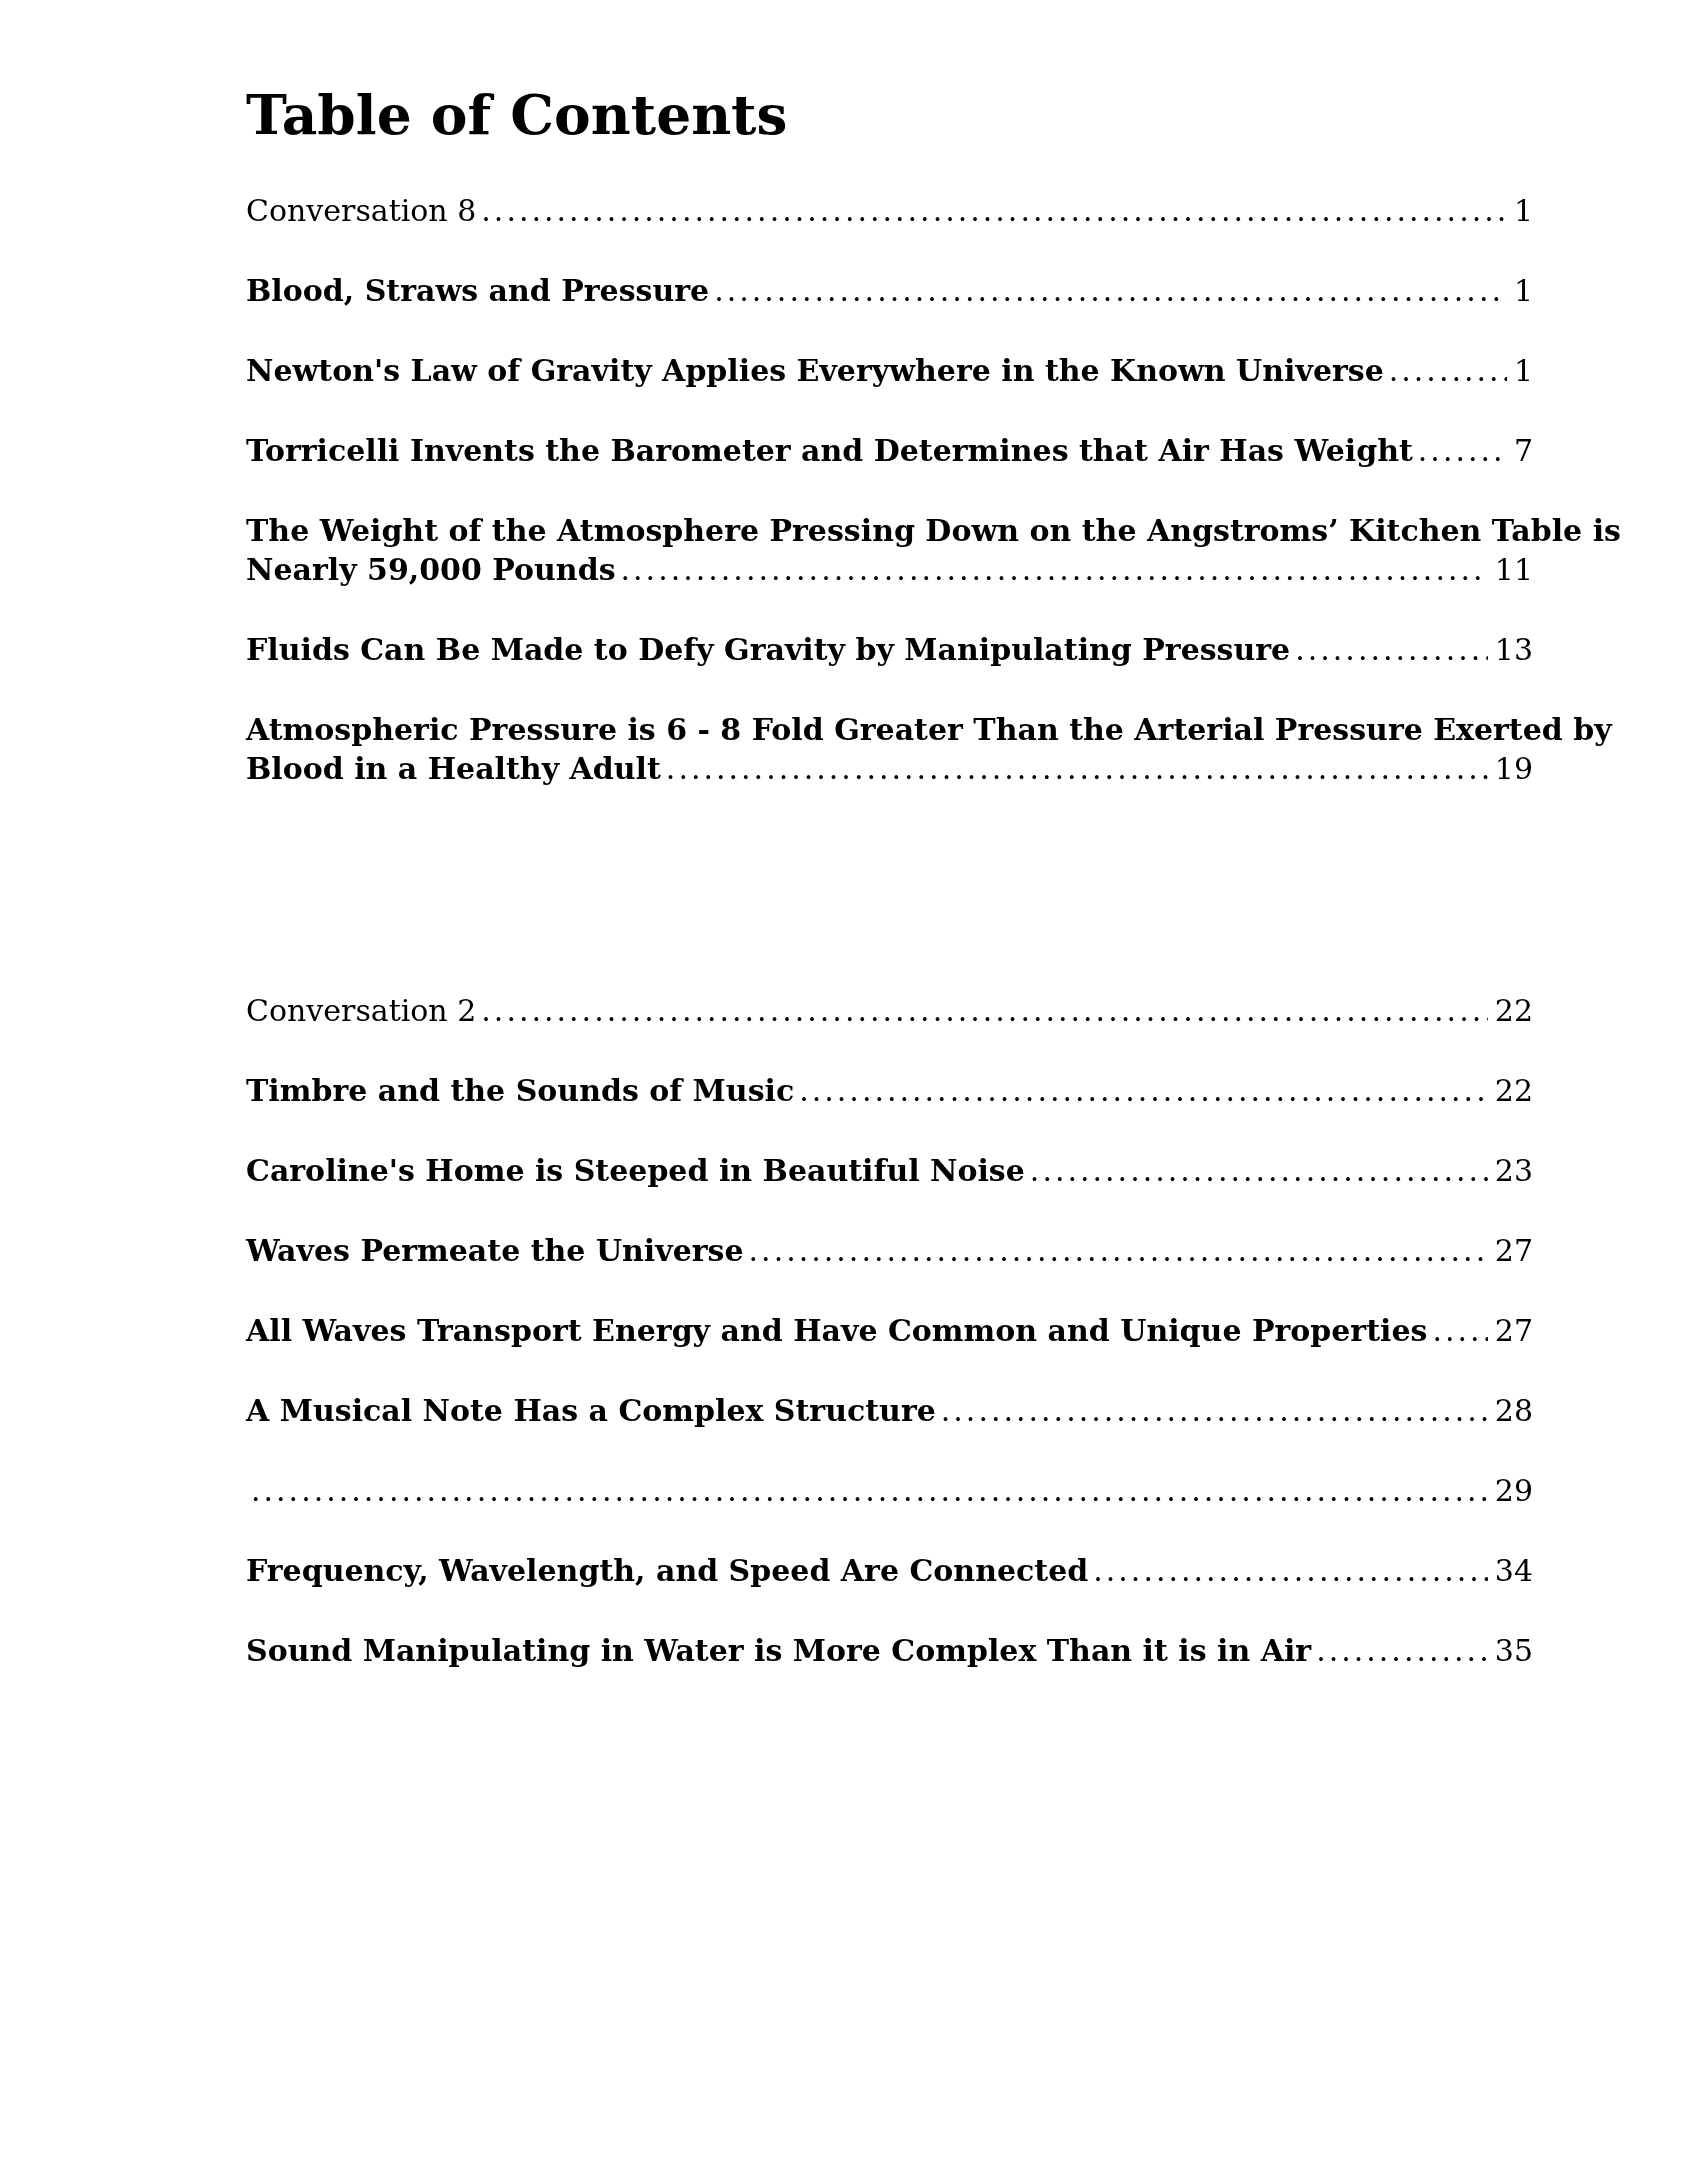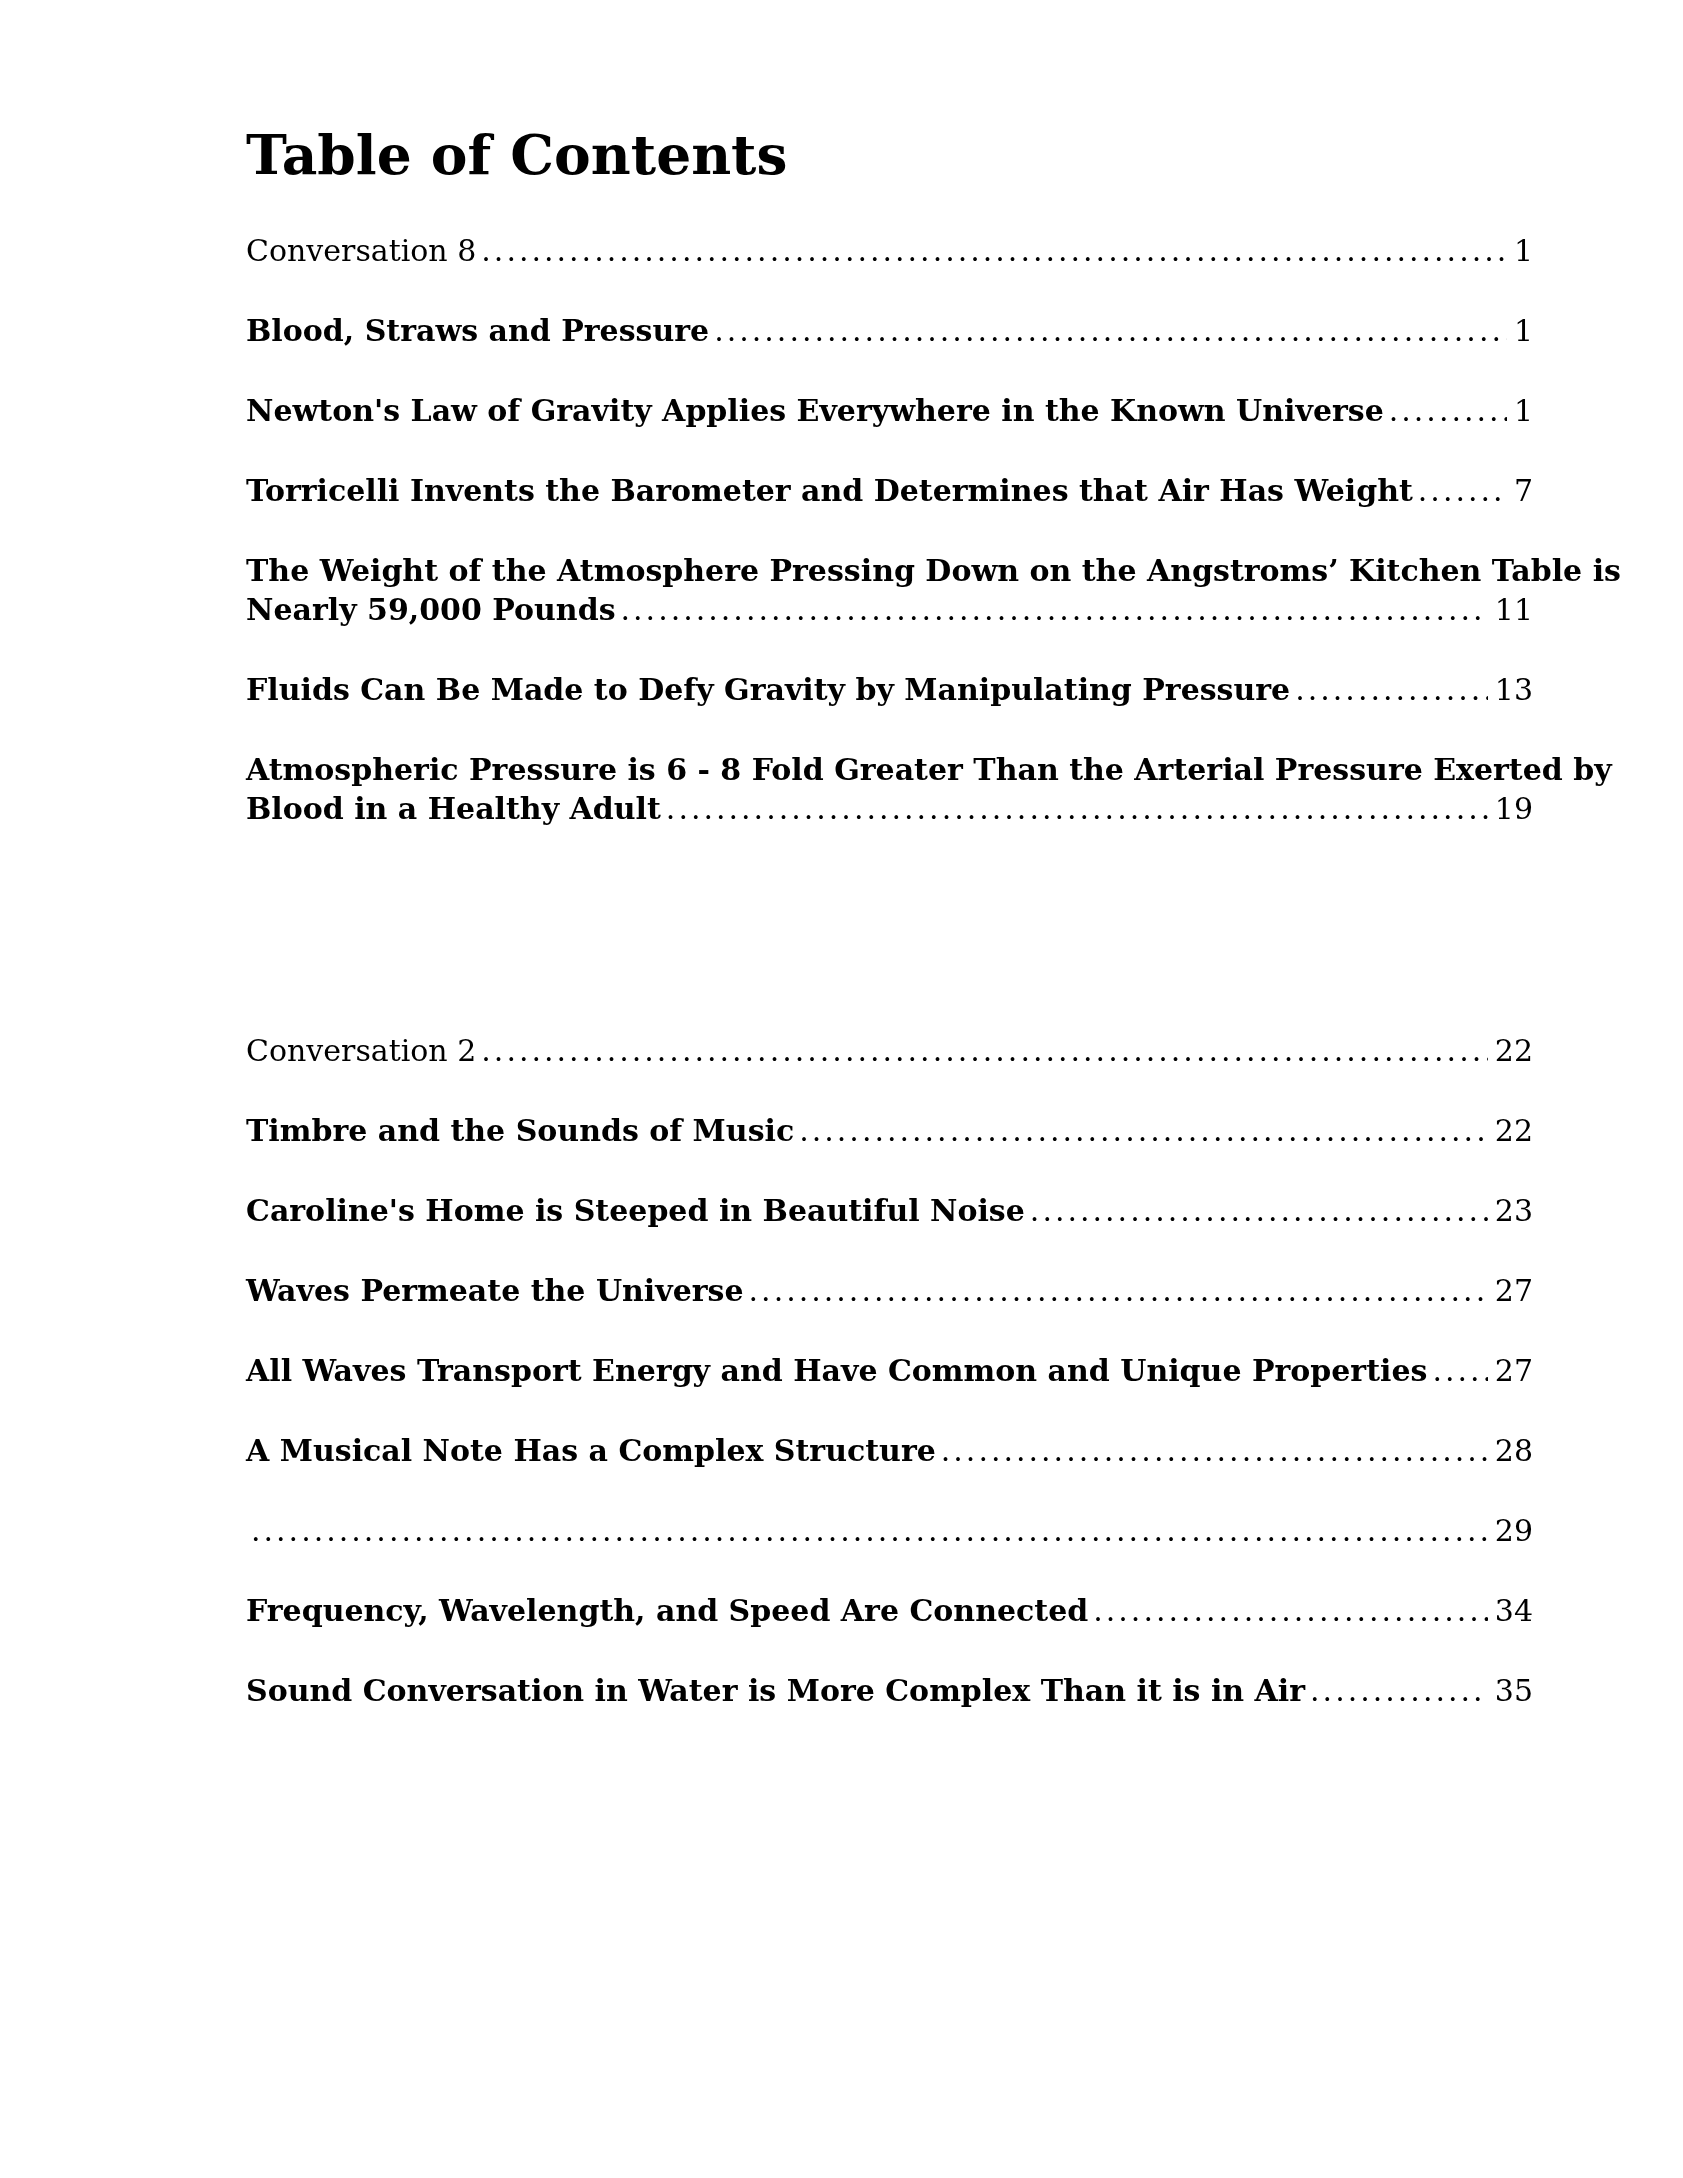--- a/index.html
+++ b/index.html
@@ -7,21 +7,21 @@
     padding: 0;
     background: #ffffff;
   }
   .page {
     position: relative;
     width: 1683px;
     height: 2178px;
     box-sizing: border-box;
     background: #ffffff;
     color: #000000;
-    padding: 120px 150px 0 246px;
+    padding: 80px 150px 0 246px;
     overflow: hidden;
     font-family: "DejaVu Serif", "Liberation Serif", serif;
   }
   .title {
     font-size: 55px;
     line-height: 69px;
     font-weight: 700;
     margin: 0 0 42px 0;
   }
   .toc-section { }
@@ -179,21 +179,21 @@
         </div>
         <div class="entry italic">
           <div class="entry-row">
             <span class="txt">Frequency, Wavelength, and Speed Are Connected</span>
             <span class="leader"></span>
             <span class="pg">34</span>
           </div>
         </div>
         <div class="entry italic">
           <div class="entry-row">
-            <span class="txt">Sound Conversation in Water is More Complex Than it is in Air</span>
+            <span class="txt">Sound Manipulating in Water is More Complex Than it is in Air</span>
             <span class="leader"></span>
             <span class="pg">35</span>
           </div>
         </div>
       </div>
     </div>
 </div>
 
 
 </body></html>

